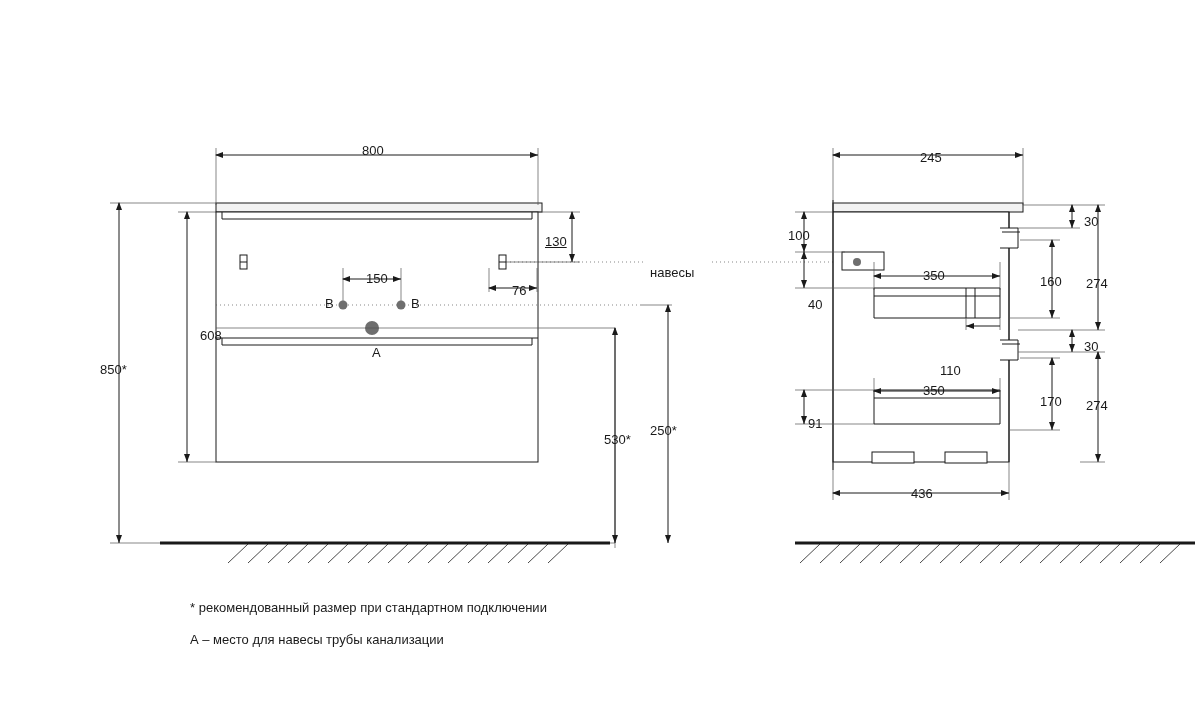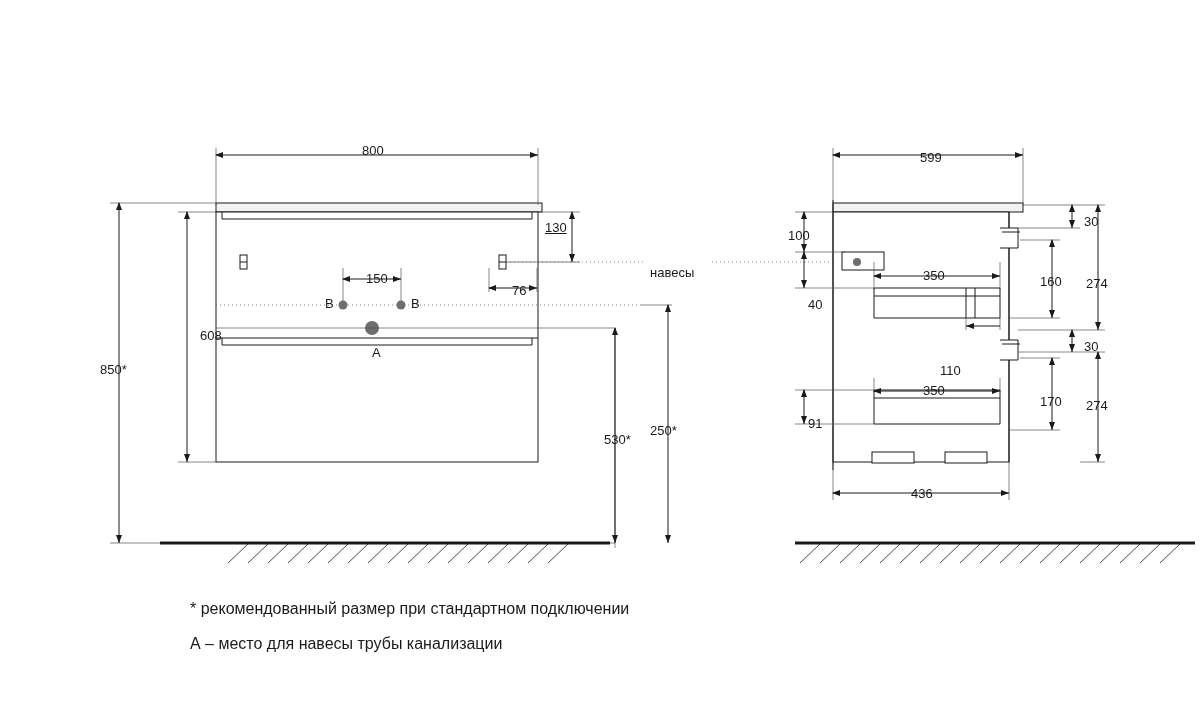--- a/index.html
+++ b/index.html
@@ -8,21 +8,21 @@
     font-family:"Liberation Sans", sans-serif;
     color:#1a1a1a;position:relative;overflow:hidden;
   }
   #stage{position:absolute;left:0;top:0;width:1200px;height:507px;}
   svg{position:absolute;left:0;top:0;width:1200px;height:720px;}
   .dimtext{
     position:absolute;font-size:13px;color:#1a1a1a;white-space:nowrap;
     font-family:"Liberation Sans", sans-serif;
   }
   .notes{position:absolute;left:190px;top:600px;}
-  .note{font-size:16px;color:#1a1a1a;margin-bottom:17px;white-space:nowrap;}
+  .note{font-size:13px;color:#1a1a1a;margin-bottom:17px;white-space:nowrap;}
   .label-navesy{font-size:13px;}
 </style>
 </head>
 <body>
 
 <div id="stage">
 
 <svg viewBox="0 0 1200 720">
   <defs>
     <marker id="arr" markerWidth="9" markerHeight="9" refX="8" refY="3" orient="auto">
@@ -277,32 +277,32 @@
           <line x1="1140" y1="563" x2="1160" y2="544"></line>
       <line x1="1160" y1="563" x2="1180" y2="544"></line>
     </g>
 
   </g>
 </svg>
 
 <div class="dimtext" style="left:362px;top:143px;">800</div>
 <div class="dimtext" style="left:100px;top:362px;">850*</div>
 <div class="dimtext" style="left:168px;top:328px;margin-left:32px;">608</div>
-<div class="dimtext" style="left:545px;top:220px;text-decoration:underline;">130</div>
+<div class="dimtext" style="left:545px;top:234px;text-decoration:underline;">130</div>
 <div class="dimtext" style="left:366px;top:271px;">150</div>
 <div class="dimtext" style="left:512px;top:283px;">76</div>
 <div class="dimtext" style="left:604px;top:432px;">530*</div>
 <div class="dimtext" style="left:650px;top:423px;">250*</div>
 <div class="dimtext" style="left:372px;top:345px;">A</div>
 <div class="dimtext" style="left:325px;top:296px;">B</div>
 <div class="dimtext" style="left:411px;top:296px;">B</div>
 
 <div class="dimtext label-navesy" style="left:650px;top:265px;">навесы</div>
 
-<div class="dimtext" style="left:920px;top:150px;">599</div>
+<div class="dimtext" style="left:920px;top:150px;">245</div>
 <div class="dimtext" style="left:788px;top:228px;">100</div>
 <div class="dimtext" style="left:1084px;top:214px;">30</div>
 <div class="dimtext" style="left:923px;top:268px;">350</div>
 <div class="dimtext" style="left:1040px;top:274px;">160</div>
 <div class="dimtext" style="left:1086px;top:276px;">274</div>
 <div class="dimtext" style="left:808px;top:297px;">40</div>
 <div class="dimtext" style="left:940px;top:327px;margin-top:36px;">110</div>
 <div class="dimtext" style="left:1084px;top:339px;">30</div>
 <div class="dimtext" style="left:923px;top:383px;">350</div>
 <div class="dimtext" style="left:1040px;top:394px;">170</div>

